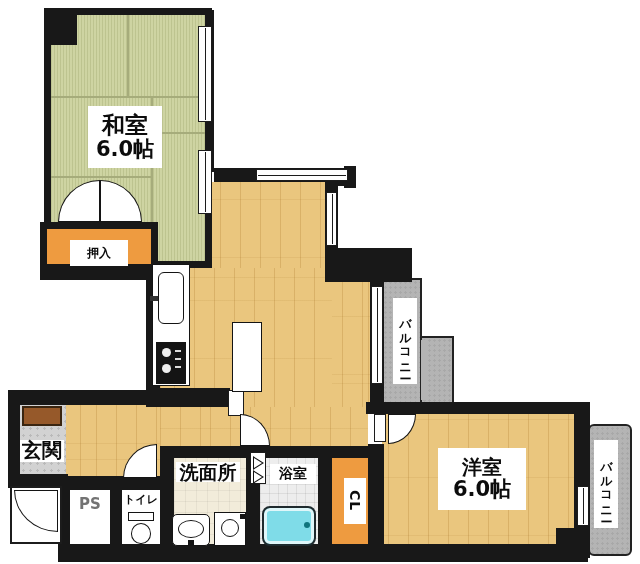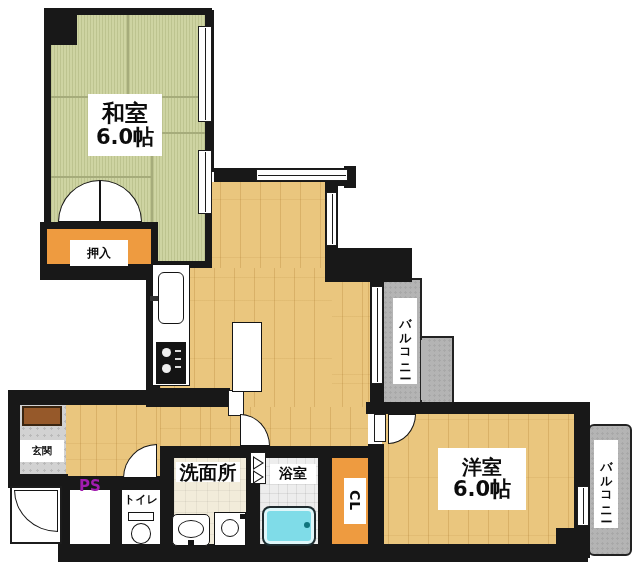--- a/index.html
+++ b/index.html
@@ -138,37 +138,37 @@
   <div class="fix" style="left:131px;top:523px;width:20px;height:21px;border-radius:50% 50% 48% 48%;border-width:1.4px"></div>
   <div class="fix" style="left:172px;top:514px;width:38px;height:32px;border-radius:5px"></div>
   <div style="left:178px;top:520px;width:26px;height:18px;border:1.2px solid #141414;border-radius:50%"></div>
   <div style="left:188px;top:540px;width:6px;height:6px;background:#141414"></div>
   <div class="fix" style="left:214px;top:512px;width:32px;height:34px"></div>
   <div style="left:221px;top:519px;width:18px;height:18px;border:1.2px solid #141414;border-radius:50%"></div>
   <div style="left:240px;top:514px;width:5px;height:5px;background:#141414"></div>
   <div style="left:262px;top:506px;width:54px;height:40px;background:#7fdce8;border:2px solid #1e2a2e;border-radius:8px;box-shadow:inset 0 0 0 3px rgba(255,255,255,.75)"></div>
   <div style="left:304px;top:522px;width:6px;height:6px;background:#10757d;border-radius:50%"></div>
 
-  <div class="lbl" style="left:88px;top:94px;width:74px;height:62px">
+  <div class="lbl" style="left:88px;top:106px;width:74px;height:62px">
     <span style="font-size:23px">和室</span>
     <span style="font-size:21px">6.0帖</span>
   </div>
   <div class="lbl" style="left:70px;top:240px;width:58px;height:26px">
     <span style="font-size:12px">押入</span>
   </div>
   <div class="vlbl" style="left:393px;top:298px;width:24px;height:86px;font-size:12px">バルコニー</div>
   <div class="vlbl" style="left:594px;top:440px;width:24px;height:88px;font-size:12px">バルコニー</div>
   <div class="lbl" style="left:438px;top:448px;width:88px;height:62px">
     <span style="font-size:20px">洋室</span>
     <span style="font-size:21px">6.0帖</span>
   </div>
   <div class="lbl" style="left:20px;top:440px;width:44px;height:22px">
-    <span style="font-size:10px">玄関</span>
+    <span style="font-size:20px">玄関</span>
   </div>
-  <div class="lbl bare" style="left:72px;top:476px;width:36px;height:20px;color:#a21caf">
+  <div class="lbl bare" style="left:72px;top:494px;width:36px;height:20px;color:#737373">
     <span style="font-size:15px">PS</span>
   </div>
   <div class="lbl bare" style="left:119px;top:492px;width:44px;height:16px">
     <span style="font-size:11px">トイレ</span>
   </div>
   <div class="lbl" style="left:176px;top:462px;width:64px;height:20px">
     <span style="font-size:19px">洗面所</span>
   </div>
   <div class="lbl" style="left:270px;top:464px;width:46px;height:20px">
     <span style="font-size:14px">浴室</span>

